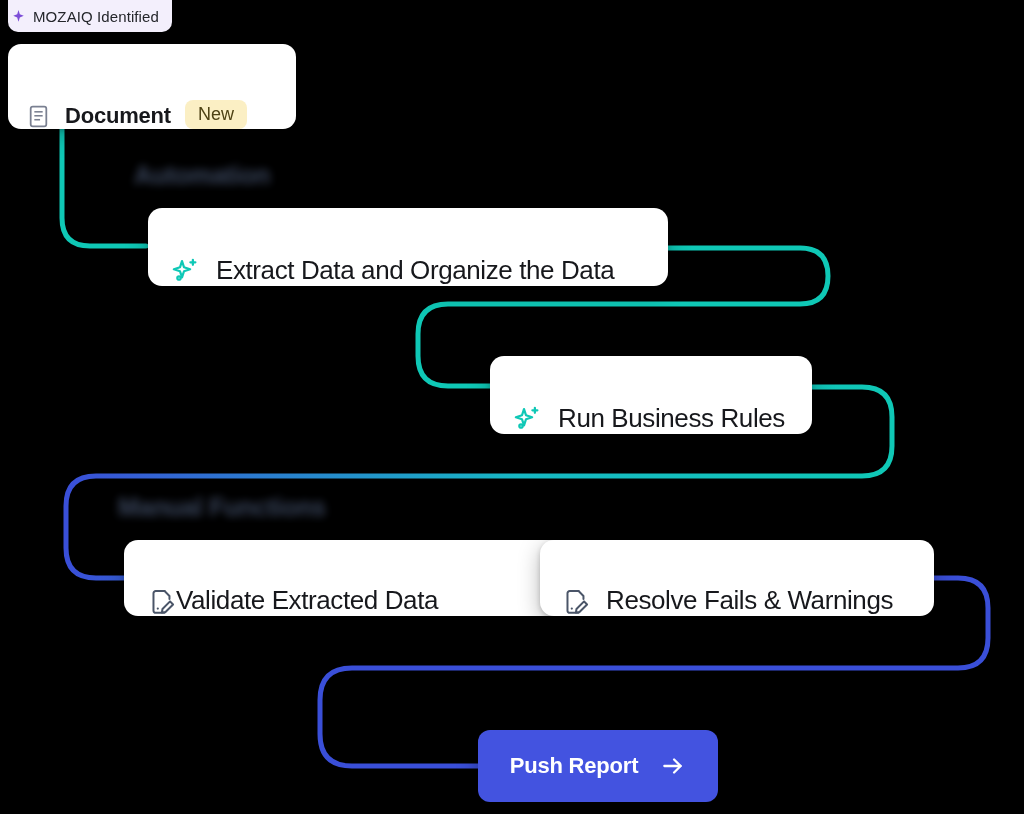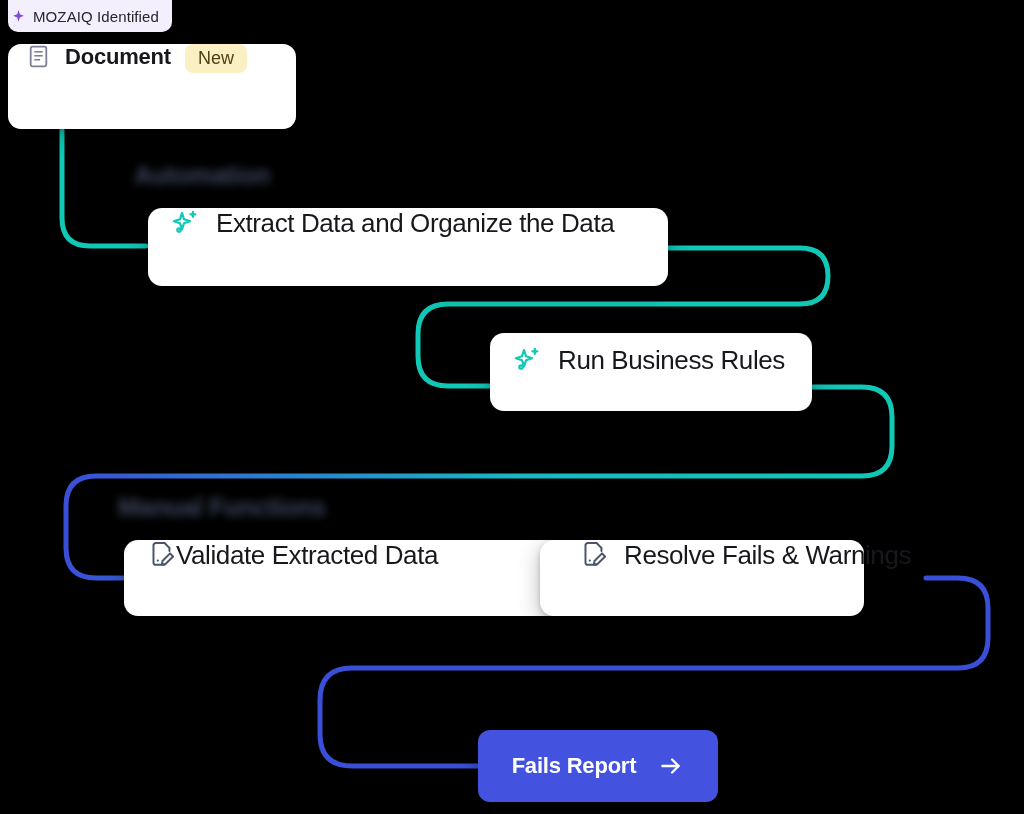--- a/index.html
+++ b/index.html
@@ -12,21 +12,21 @@
   #stage { position: relative; width: 1024px; height: 814px; }
 
   
   #wires { position: absolute; inset: 0; width: 1024px; height: 814px; z-index: 1; pointer-events: none; }
 
   
   .card {
     position: absolute; z-index: 3;
     background: #FFFFFF;
     border-radius: 14px;
-    display: flex; align-items: flex-start;
+    display: flex; align-items: flex-end;
     box-shadow: 0 6px 22px rgba(0,0,0,.28), 0 2px 5px rgba(0,0,0,.18);
   }
   .card .label { color: #17181C; white-space: nowrap; }
 
   
   #mozaiq-pill {
     position: absolute; left: 8px; top: 0px; z-index: 5;
     background: #F3EFFC;
     border-radius: 0 0 10px 10px;
     height: 32px; padding: 0 13px 0 3px;
@@ -52,23 +52,23 @@
     color: #3E4A63; font-weight: 700; font-size: 25px;
     letter-spacing: -.3px;
     filter: blur(4.2px);
     opacity: .95;
   }
   #head-automation { left: 134px; top: 161px; }
   #head-manual     { left: 118px; top: 493px; }
 
   
   #card-extract  { left: 148px; top: 208px; width: 520px; height: 78px; padding: 0 22px; gap: 16px; }
-  #card-rules    { left: 490px; top: 333px; width: 322px; height: 78px; padding: 12px 22px; gap: 16px; }
+  #card-rules    { left: 490px; top: 356px; width: 322px; height: 78px; padding: 0 22px; gap: 16px; }
   #card-validate { left: 124px; top: 540px; width: 444px; height: 76px; padding: 0 24px; }
-  #card-resolve  { left: 540px; top: 540px; width: 324px; height: 76px; padding: 0 40px; gap: 16px; }
+  #card-resolve  { left: 540px; top: 540px; width: 394px; height: 76px; padding: 0 22px; gap: 16px; }
   #card-extract .label, #card-rules .label,
   #card-validate .label, #card-resolve .label {
     font-size: 26px; font-weight: 400; letter-spacing: -.4px;
   }
 
   
   #push-btn {
     position: absolute; z-index: 4;
     left: 478px; top: 730px; width: 240px; height: 72px;
     background: #4353E0; border: none; border-radius: 12px;
@@ -170,21 +170,21 @@
         <path d="M14.2 2.6 H6.6 A1.9 1.9 0 0 0 4.7 4.5 V19.4 A1.9 1.9 0 0 0 6.6 21.3 H14.2"></path>
         <path d="M14.2 2.6 L18.4 6.8 V9.4"></path>
         <path d="M18.9 11.5 L12.4 18.0 L11.9 21.1 L15.0 20.6 L21.5 14.1 Z"></path>
         <circle cx="8.4" cy="17.6" r=".95" fill="#4A5568" stroke="none"></circle>
       </svg>
     </span>
     <span class="label">Resolve Fails &amp; Warnings</span>
   </div>
 
   <button id="push-btn">
-    <span class="btxt">Fails Report</span>
+    <span class="btxt">Push Report</span>
     <span class="ico">
       <svg width="26" height="26" viewBox="0 0 24 24" fill="none" stroke="#FFFFFF" stroke-width="2.1" stroke-linecap="round" stroke-linejoin="round">
         <line x1="4" y1="12" x2="19" y2="12"></line>
         <polyline points="13,6 19,12 13,18"></polyline>
       </svg>
     </span>
   </button>
 
 </div>
 

